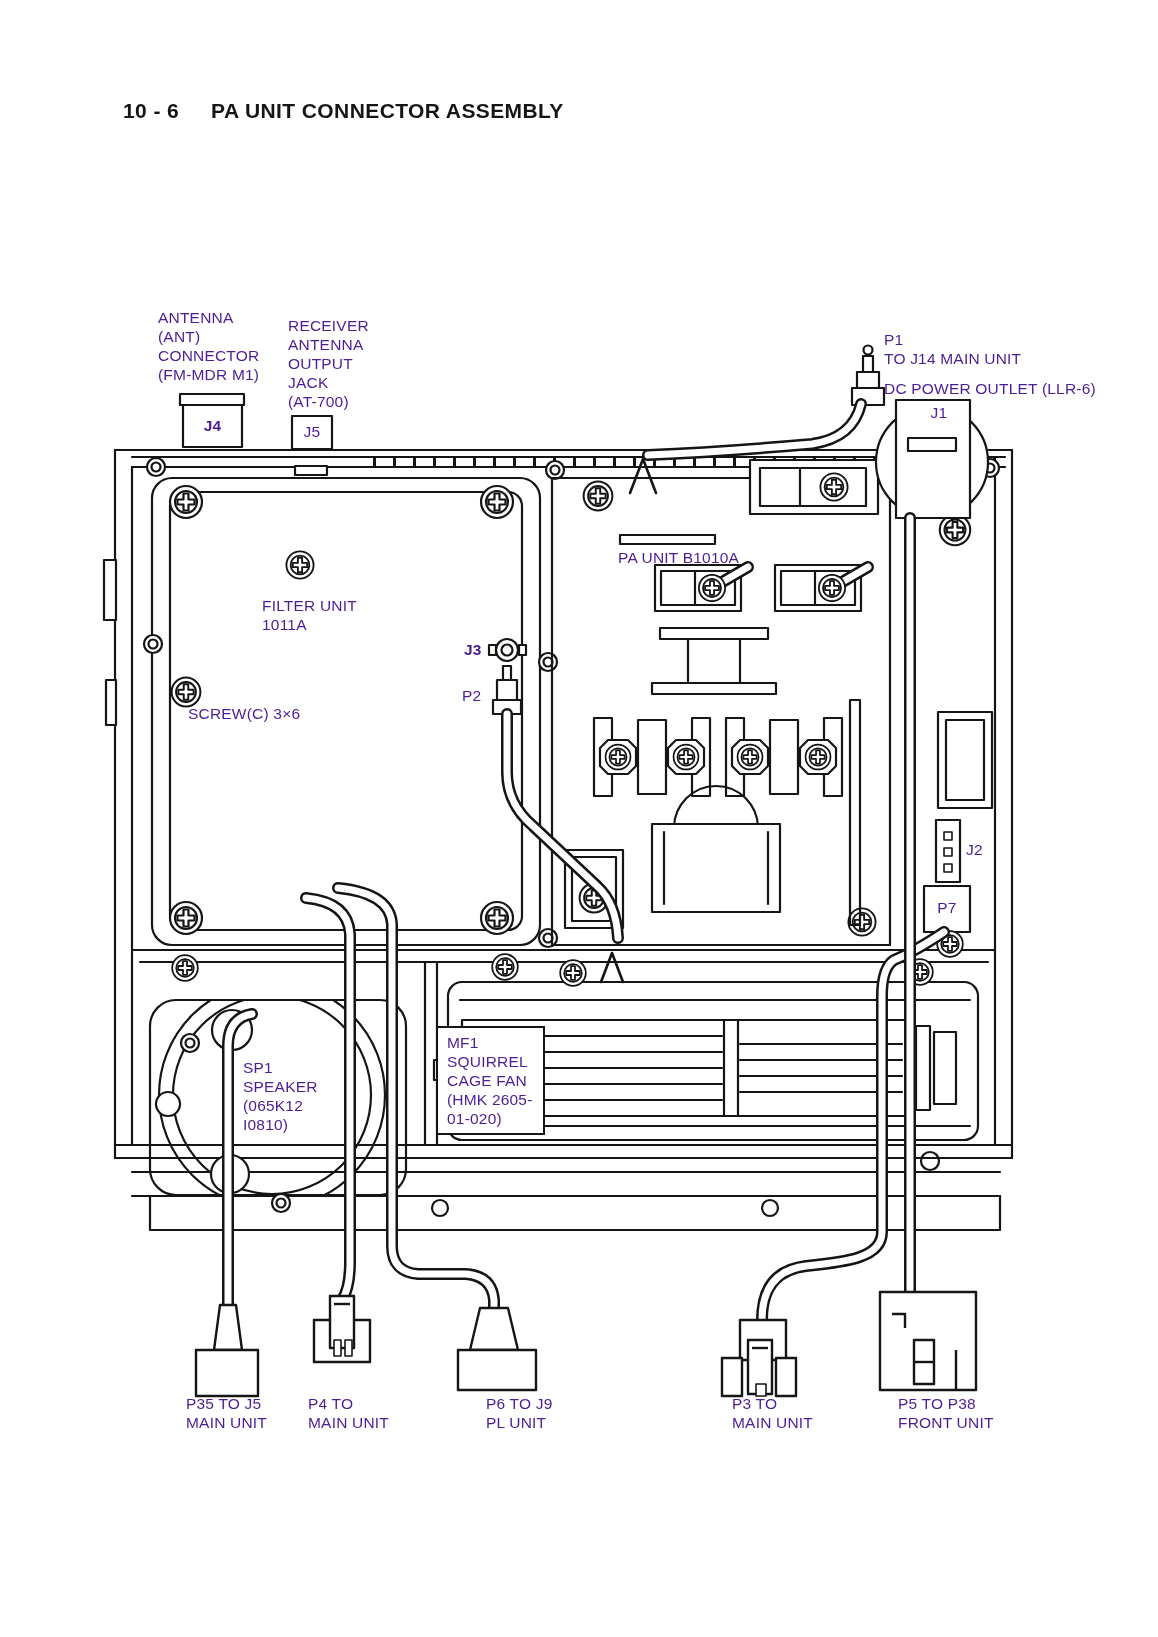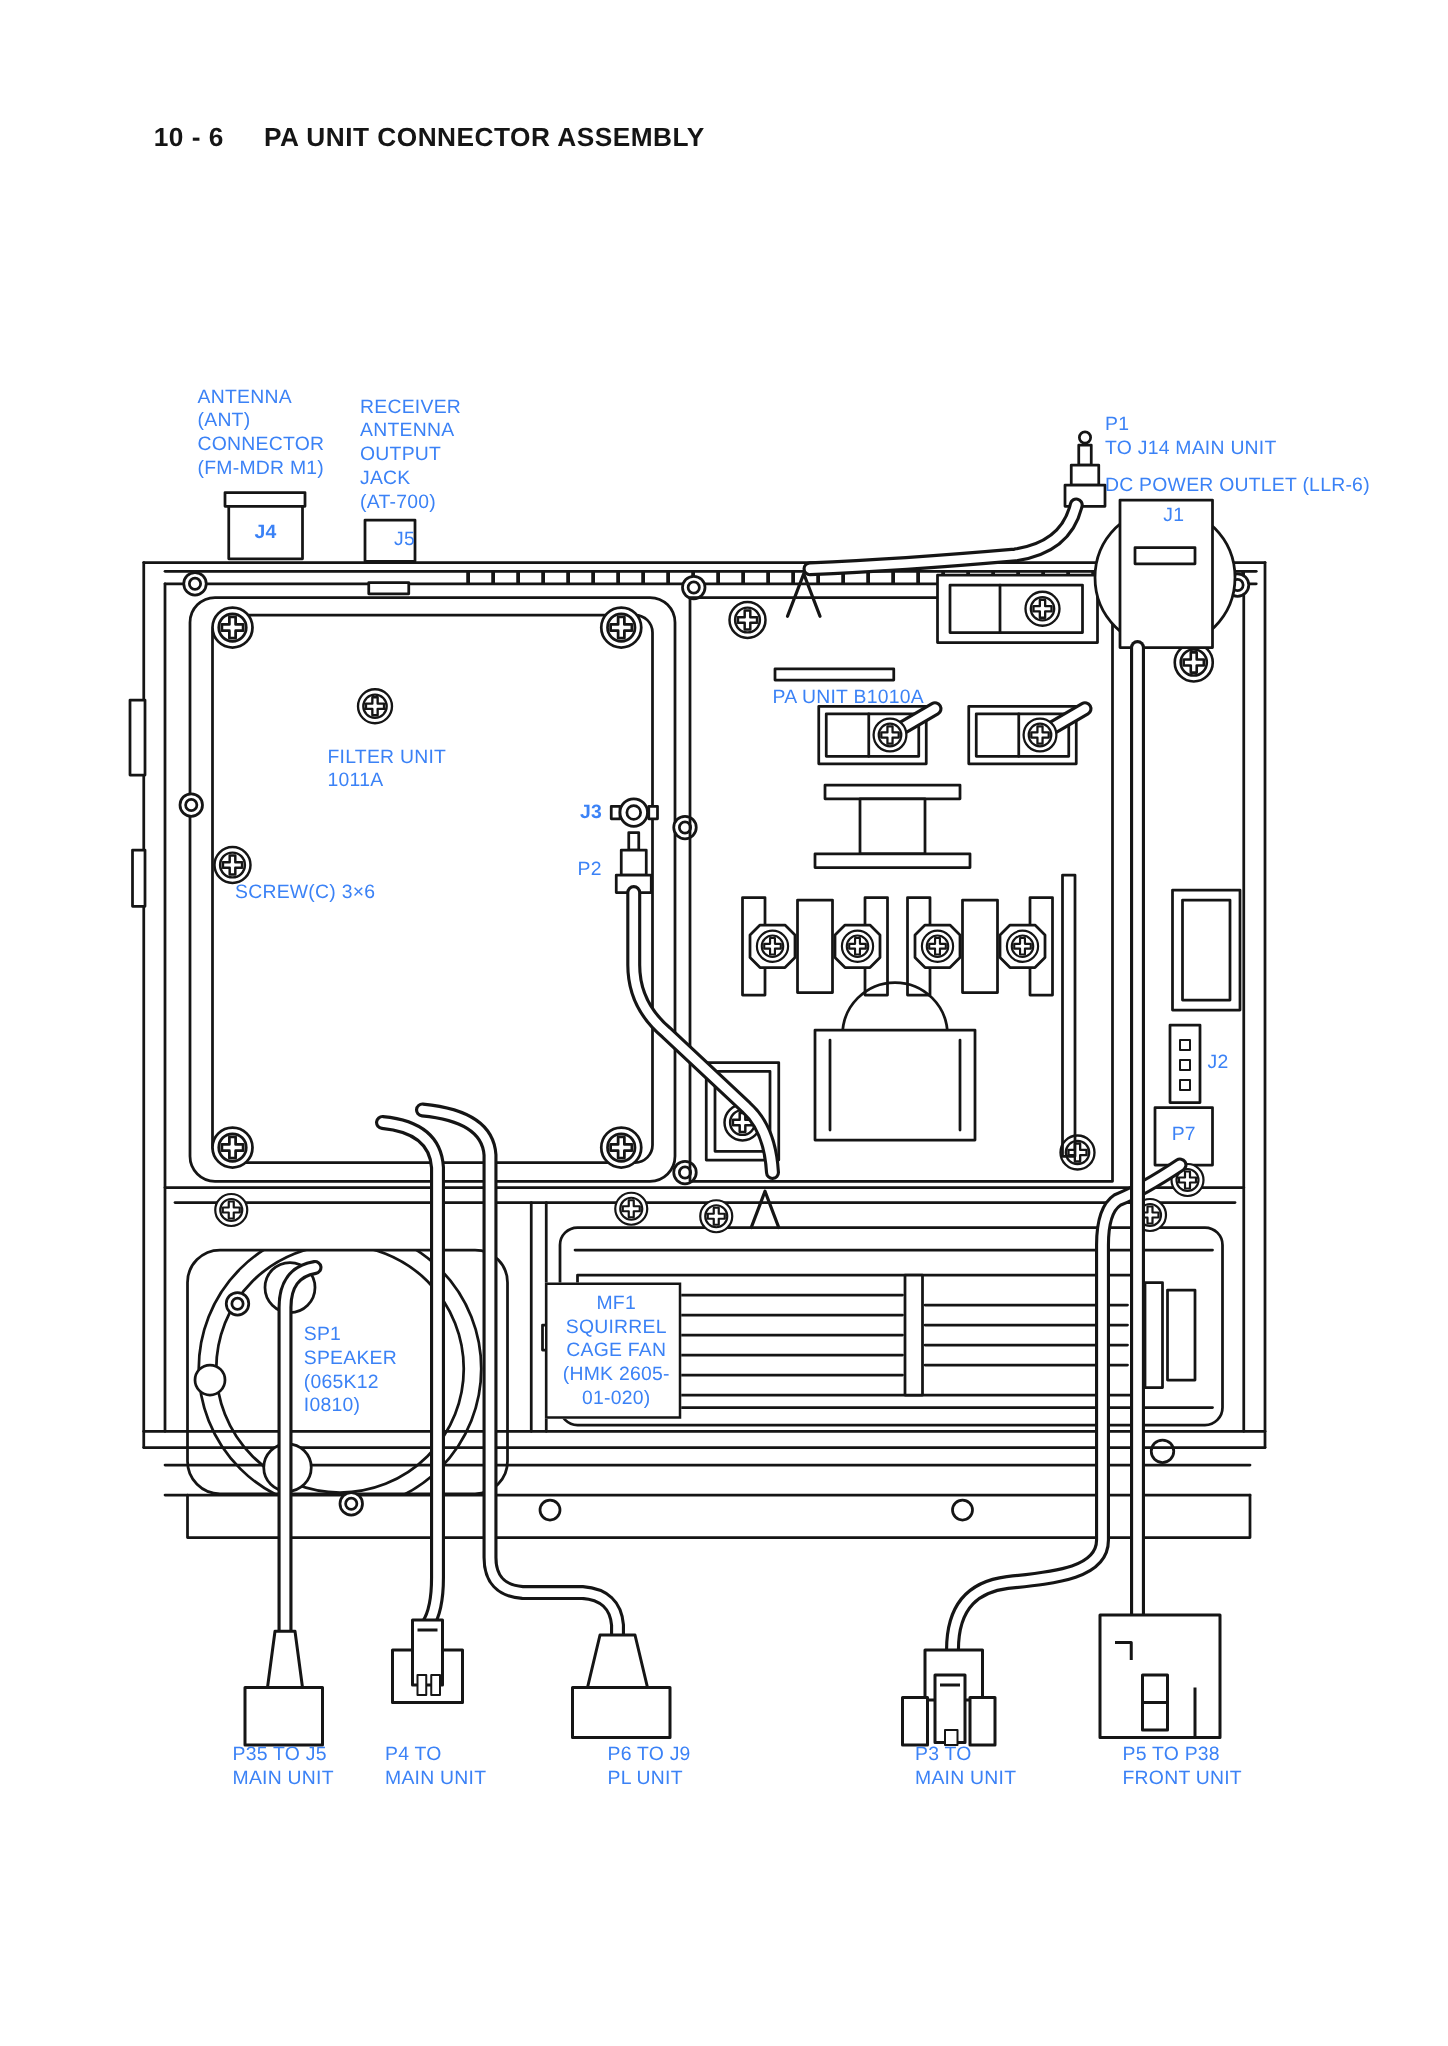--- a/index.html
+++ b/index.html
@@ -9,27 +9,26 @@
   }
   .title {
     position:absolute; left:123px; top:99px; font-size:21px; font-weight:bold;
     letter-spacing:.4px; white-space:nowrap;
   }
   .title .gap { display:inline-block; width:32px; }
   .diagram { position:absolute; left:0; top:0; width:1158px; height:1637px; }
   .diagram svg { position:absolute; left:0; top:0; }
   .lbl {
     position:absolute; font-size:15.5px; line-height:19px; white-space:pre-line;
-    letter-spacing:.2px; color:#3b82f6;
+    letter-spacing:.2px; color:#4c1d95;
   }
   .ctr { text-align:center; }
   .boxed {
     background:#ffffff; border:2.5px solid #151515; padding:5px 4px 5px 9px;
     width:92px;
-    text-align:center;
   }
   .footer {
     position:absolute; left:0; top:1574px; width:1158px; text-align:center;
     font-size:17px; letter-spacing:1.5px;
   }
   .to { stroke:#151515; stroke-width:12; fill:none; }
   .ti { stroke:#ffffff; stroke-width:7;  fill:none; }
 </style>
 </head>
 <body>
@@ -309,21 +308,21 @@
     <div class="lbl" style="left:158px; top:308px;">ANTENNA
 (ANT)
 CONNECTOR
 (FM-MDR M1)</div>
     <div class="lbl" style="left:288px; top:316px;">RECEIVER
 ANTENNA
 OUTPUT
 JACK
 (AT-700)</div>
     <div class="lbl ctr" style="left:183px; top:416px; width:59px;font-weight:bold;">J4</div>
-    <div class="lbl ctr" style="left:292px; top:422px; width:40px;text-align:right;">J5</div>
+    <div class="lbl ctr" style="left:292px; top:422px; width:40px;">J5</div>
     <div class="lbl" style="left:884px; top:330px;">P1
 TO J14 MAIN UNIT</div>
     <div class="lbl" style="left:884px; top:379px;">DC POWER OUTLET (LLR-6)</div>
     <div class="lbl ctr" style="left:896px; top:403px; width:86px;">J1</div>
     <div class="lbl" style="left:618px; top:548px;">PA UNIT B1010A</div>
     <div class="lbl" style="left:262px; top:596px;">FILTER UNIT
 1011A</div>
     <div class="lbl" style="left:188px; top:704px;">SCREW(C) 3×6</div>
     <div class="lbl" style="left:464px; top:640px;font-weight:bold;">J3</div>
     <div class="lbl" style="left:462px; top:686px;">P2</div>

